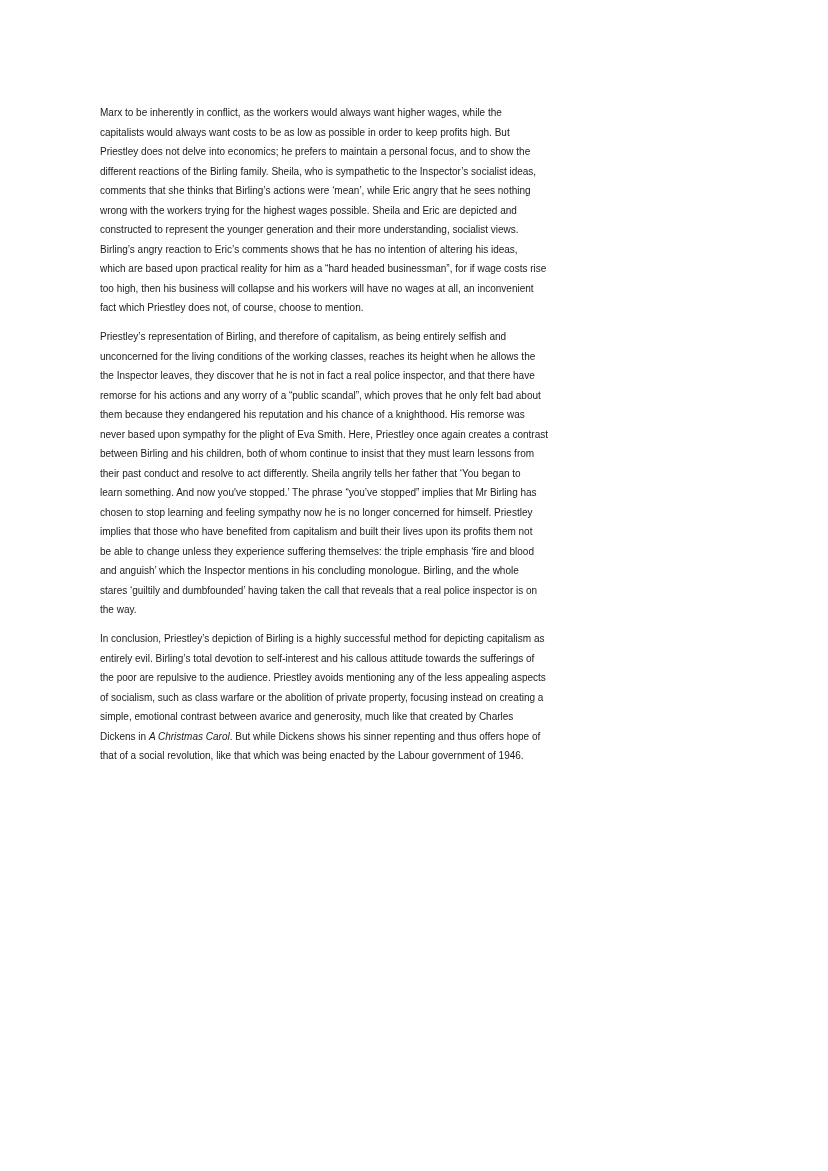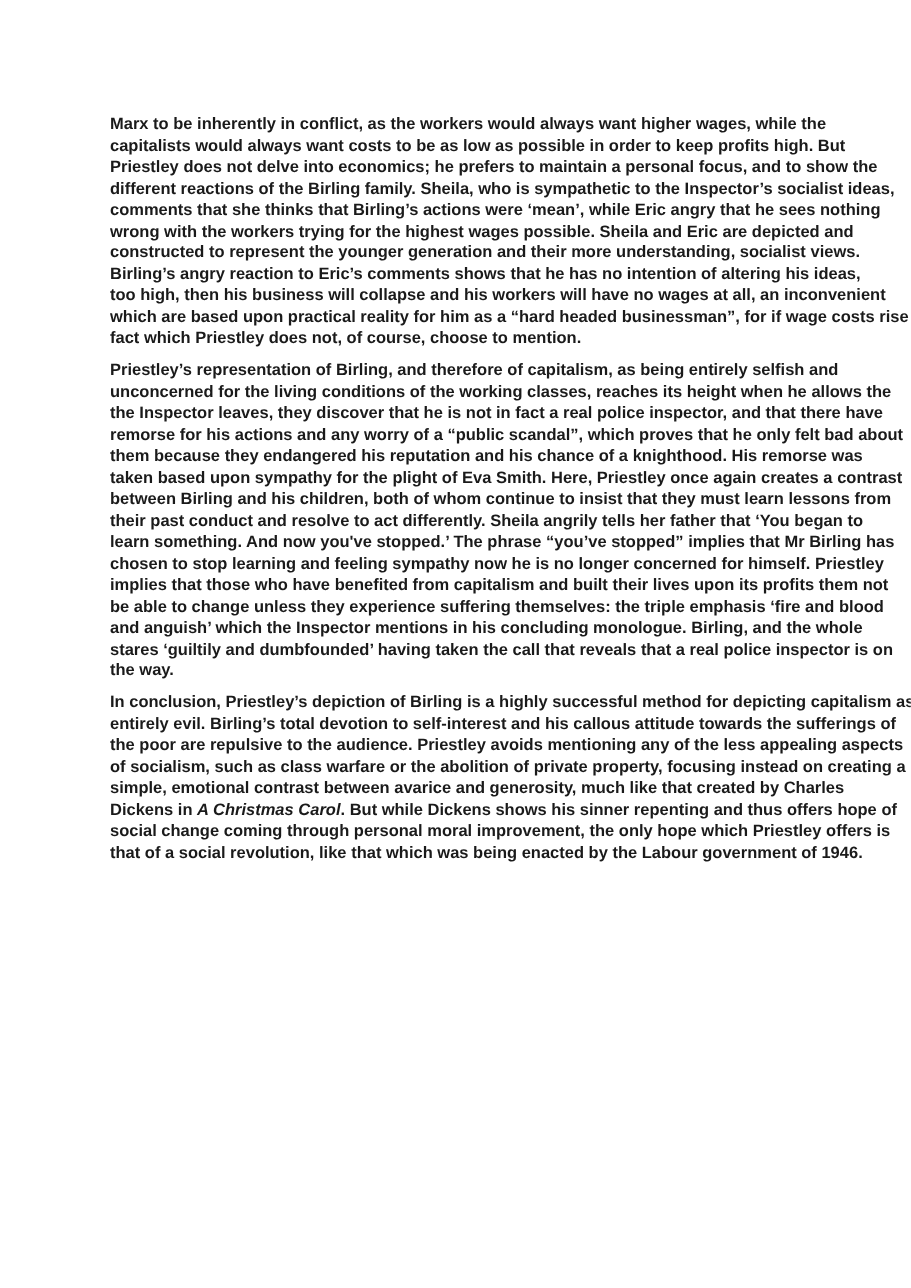--- a/index.html
+++ b/index.html
@@ -12,24 +12,23 @@
       height: 1171px;
       position: relative;
       overflow: hidden;
     }
     .page {
       position: absolute;
       left: 100px;
       top: 103px;
       width: 640px;
       font-family: "Liberation Sans", sans-serif;
-      font-size: 15px;
+      font-size: 10px;
       line-height: 19.5px;
       color: #1a1a1a;
-      font-weight: bold;
     }
     .para {
       margin: 0 0 9.5px 0;
     }
     .line {
       display: block;
       white-space: nowrap;
     }
     em { font-style: italic; text-align: right; }
   </style>
@@ -40,47 +39,46 @@
 
   <p class="para">
     <span class="line">Marx to be inherently in conflict, as the workers would always want higher wages, while the</span>
     <span class="line">capitalists would always want costs to be as low as possible in order to keep profits high. But</span>
     <span class="line">Priestley does not delve into economics; he prefers to maintain a personal focus, and to show the</span>
     <span class="line">different reactions of the Birling family. Sheila, who is sympathetic to the Inspector’s socialist ideas,</span>
     <span class="line">comments that she thinks that Birling’s actions were ‘mean’, while Eric angry that he sees nothing</span>
     <span class="line">wrong with the workers trying for the highest wages possible. Sheila and Eric are depicted and</span>
     <span class="line">constructed to represent the younger generation and their more understanding, socialist views.</span>
     <span class="line">Birling’s angry reaction to Eric’s comments shows that he has no intention of altering his ideas,</span>
+    <span class="line">which are based upon practical reality for him as a “hard headed businessman”, for if wage costs rise</span>
     <span class="line">too high, then his business will collapse and his workers will have no wages at all, an inconvenient</span>
-    <span class="line">which are based upon practical reality for him as a “hard headed businessman”, for if wage costs rise</span>
     <span class="line">fact which Priestley does not, of course, choose to mention.</span>
   </p>
 
   <p class="para">
     <span class="line">Priestley’s representation of Birling, and therefore of capitalism, as being entirely selfish and</span>
     <span class="line">unconcerned for the living conditions of the working classes, reaches its height when he allows the</span>
     <span class="line">the Inspector leaves, they discover that he is not in fact a real police inspector, and that there have</span>
     <span class="line">remorse for his actions and any worry of a “public scandal”, which proves that he only felt bad about</span>
     <span class="line">them because they endangered his reputation and his chance of a knighthood. His remorse was</span>
-    <span class="line">taken based upon sympathy for the plight of Eva Smith. Here, Priestley once again creates a contrast</span>
+    <span class="line">never based upon sympathy for the plight of Eva Smith. Here, Priestley once again creates a contrast</span>
     <span class="line">between Birling and his children, both of whom continue to insist that they must learn lessons from</span>
     <span class="line">their past conduct and resolve to act differently. Sheila angrily tells her father that ‘You began to</span>
     <span class="line">learn something. And now you've stopped.’ The phrase “you’ve stopped” implies that Mr Birling has</span>
     <span class="line">chosen to stop learning and feeling sympathy now he is no longer concerned for himself. Priestley</span>
     <span class="line">implies that those who have benefited from capitalism and built their lives upon its profits them not</span>
     <span class="line">be able to change unless they experience suffering themselves: the triple emphasis ‘fire and blood</span>
     <span class="line">and anguish’ which the Inspector mentions in his concluding monologue. Birling, and the whole</span>
     <span class="line">stares ‘guiltily and dumbfounded’ having taken the call that reveals that a real police inspector is on</span>
     <span class="line">the way.</span>
   </p>
 
   <p class="para">
     <span class="line">In conclusion, Priestley’s depiction of Birling is a highly successful method for depicting capitalism as</span>
     <span class="line">entirely evil. Birling’s total devotion to self-interest and his callous attitude towards the sufferings of</span>
     <span class="line">the poor are repulsive to the audience. Priestley avoids mentioning any of the less appealing aspects</span>
     <span class="line">of socialism, such as class warfare or the abolition of private property, focusing instead on creating a</span>
     <span class="line">simple, emotional contrast between avarice and generosity, much like that created by Charles</span>
     <span class="line"><span>Dickens in </span><em>A Christmas Carol</em><span>. But while Dickens shows his sinner repenting and thus offers hope of</span></span>
-    <span class="line">social change coming through personal moral improvement, the only hope which Priestley offers is</span>
     <span class="line">that of a social revolution, like that which was being enacted by the Labour government of 1946.</span>
   </p>
 
 </div>
 
 </body></html>

